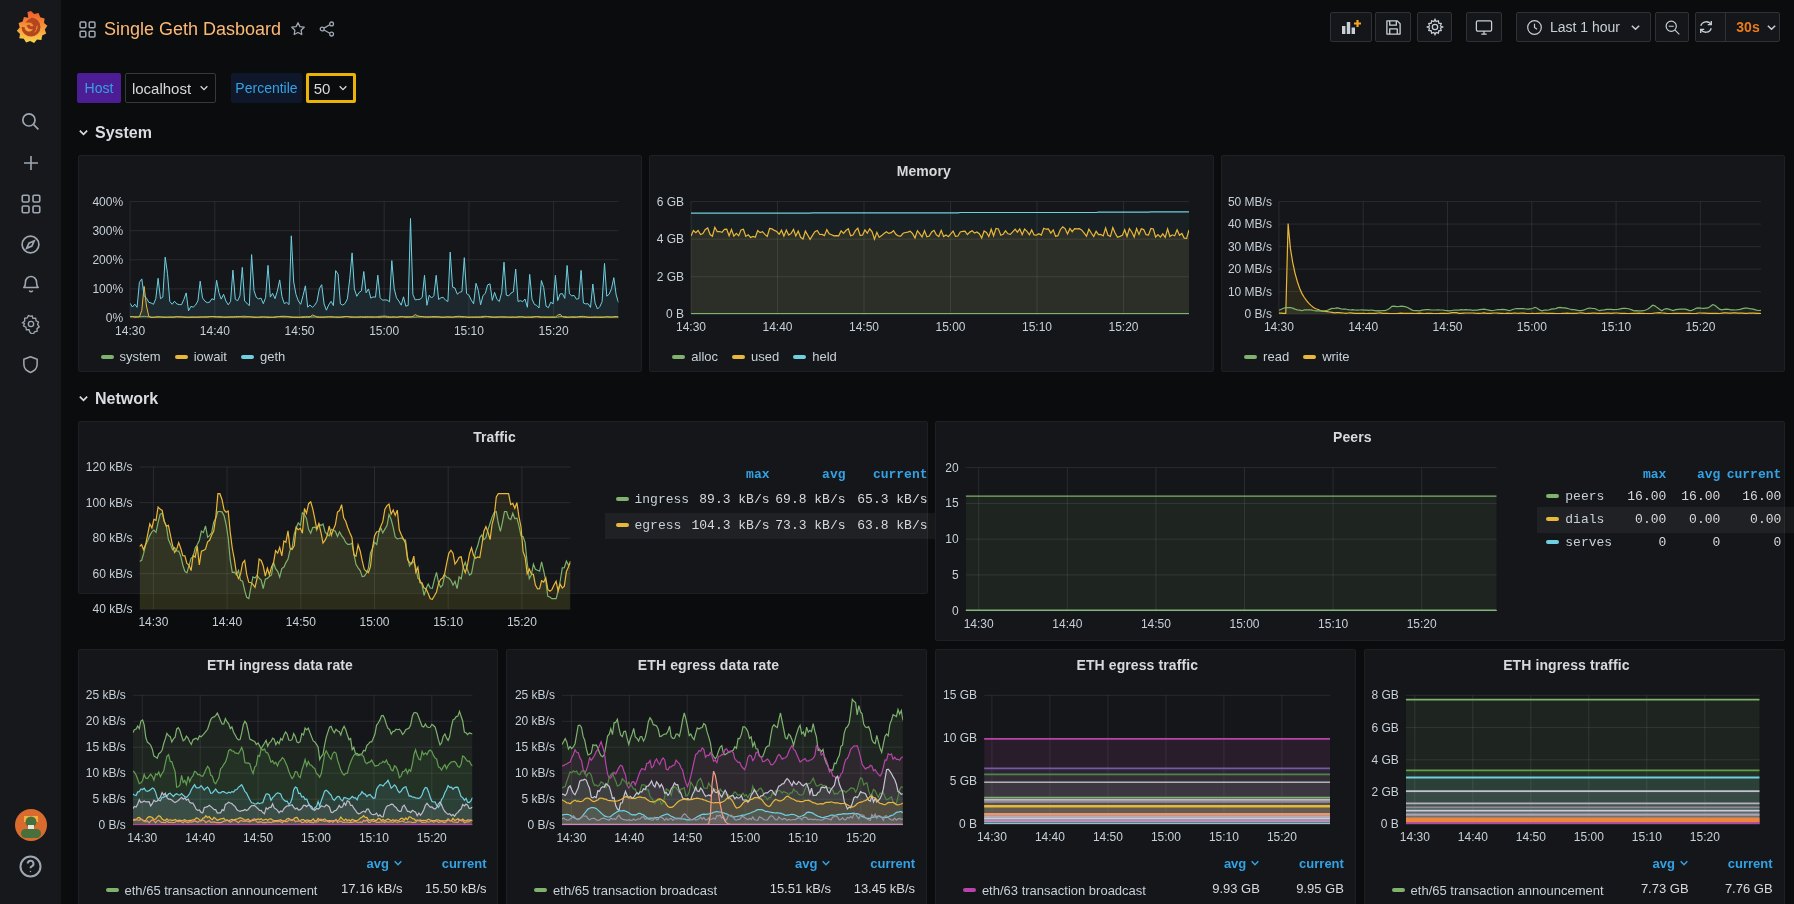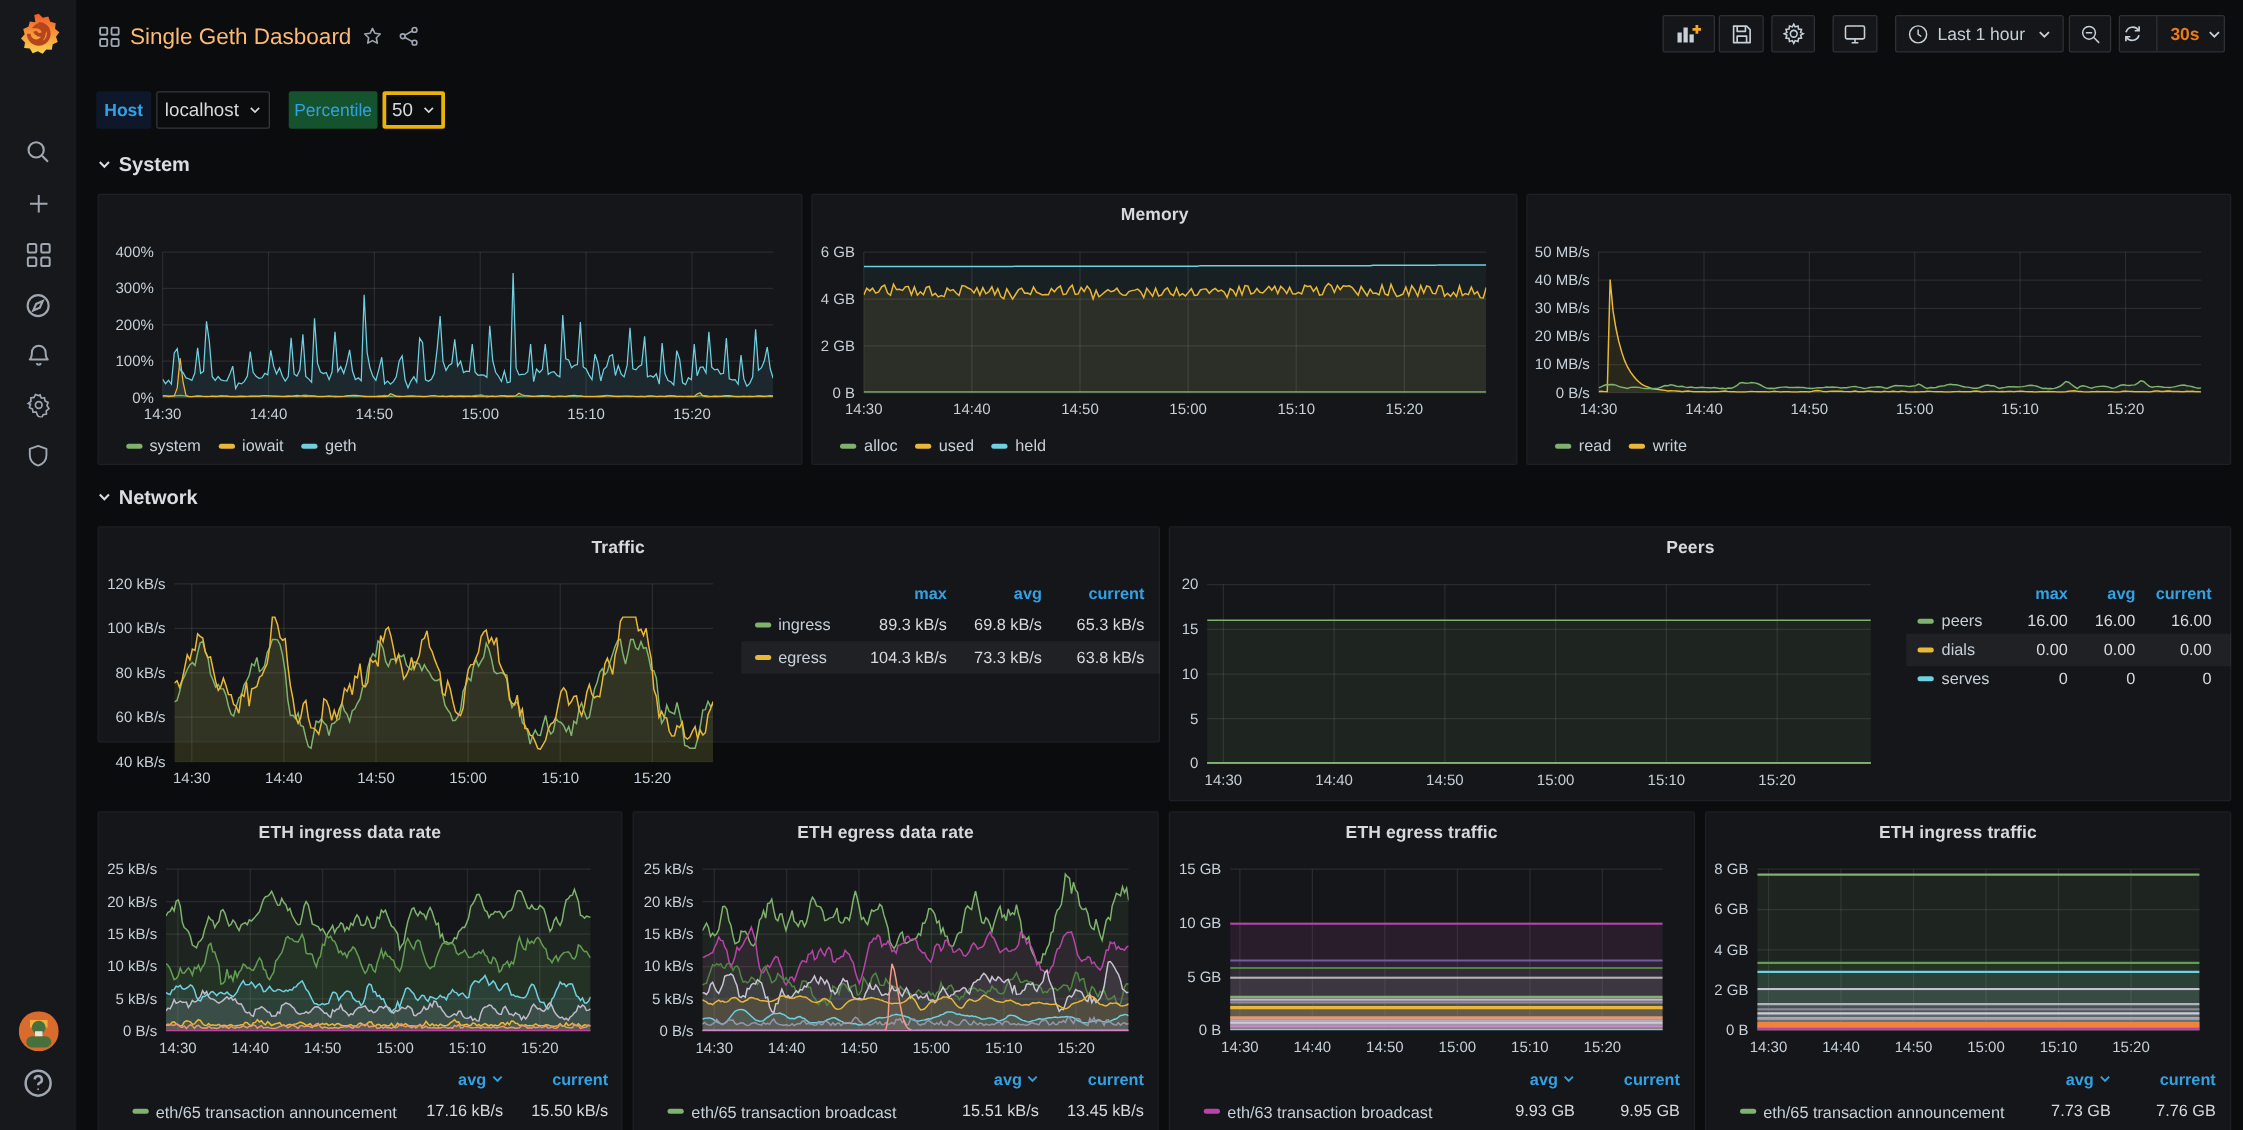--- a/index.html
+++ b/index.html
@@ -7,21 +7,21 @@
 .sicon { position:absolute; left:0; width:61px; text-align:center; }
 .panel { position:absolute; background:#141619; border:1px solid #1d2024; border-radius:2px; }
 .ptitle { position:absolute; top:7px; left:0; right:16px; text-align:center; font-size:14px; font-weight:700; color:#d8d9da; letter-spacing:0.1px; }
 .chart { position:absolute; left:0; top:0; }
 .tick { font-size:12px; fill:#c7d0d9; font-family:"Liberation Sans",sans-serif; }
 .sechead { position:absolute; color:#dcdde2; font-size:16px; font-weight:700; }
 .sechead svg { margin-right:6px; }
 .leg { position:absolute; font-size:13px; color:#c7d0d9; }
 .dash { display:inline-block; width:13px; height:4px; border-radius:2px; vertical-align:middle; margin-right:6px; position:relative; top:-1px; }
 .legitem { margin-right:14px; }
-.tbl { position:absolute; left:4px; top:0; width:100%; height:100%; font-size:13px; color:#c7d0d9; }
+.tbl { position:absolute; left:16px; top:0; width:100%; height:100%; font-size:13px; color:#c7d0d9;font-family:Liberation Mono, monospace; }
 .num { position:absolute; text-align:right; color:#d8d9da; }
 .hdr { position:absolute; text-align:right; color:#33a2e5; font-weight:700; font-size:13px; }
 .navbtn { position:absolute; top:12px; height:30px; background:#141619; border:1px solid #2c3235; border-radius:2px; display:flex; align-items:center; justify-content:center; color:#c7d0d9; }
 .pill { position:absolute; top:73px; height:30px; border-radius:2px; display:flex; align-items:center; justify-content:center; }
 </style></head><body>
 <div id="page">
 <div id="sidebar">
       <svg style="position:absolute;left:11px;top:8px" width="40" height="40" viewBox="0 0 40 40">
 <defs>
           <linearGradient id="glg" x1="0" y1="1" x2="0" y2="0">
@@ -135,25 +135,25 @@
       <svg width="16" height="16" viewBox="0 0 20 20" fill="none" stroke="#c7d0d9" stroke-width="1.7">
         <path d="M16.2 6.8A7 7 0 0 0 3.5 8.5M3.8 13.2A7 7 0 0 0 16.5 11.5"></path>
         <path d="M16.6 2.6v4.4h-4.4M3.4 17.4v-4.4h4.4" fill="none"></path>
       </svg>
       <div style="width:1px;height:28px;background:#2c3235;margin:0 10px 0 11px"></div>
       <span style="color:#eb7b18;font-weight:700;font-size:14px">30s</span>
       <svg style="margin-left:6px" width="11" height="11" viewBox="0 0 12 12" fill="none" stroke="#c7d0d9" stroke-width="1.6">
         <path d="M2 4l4 4 4-4"></path>
       </svg>
     </div>
-    <div class="pill" style="left:77px;width:44px;background:#0f172a;color:#33a2e5;font-size:14px;font-weight:700">Host</div>
+    <div class="pill" style="left:77px;width:44px;background:#4c1d95;color:#33a2e5;font-size:14px;font-weight:400">Host</div>
     <div class="pill" style="left:125px;width:91px;border:1px solid #35383d;color:#d8d9da;font-size:15px">localhost<svg style="margin-left:8px" width="10" height="10" viewBox="0 0 12 12" fill="none" stroke="#d8d9da" stroke-width="1.6">
         <path d="M2 4l4 4 4-4"></path>
       </svg></div>
-    <div class="pill" style="left:231px;width:71px;background:#14532d;color:#33a2e5;font-size:14px;font-weight:500">Percentile</div>
+    <div class="pill" style="left:231px;width:71px;background:#0f172a;color:#33a2e5;font-size:14px;font-weight:500">Percentile</div>
     <div class="pill" style="left:306px;width:50px;border:3px solid #eab308;color:#d8d9da;font-size:15px">50<svg style="margin-left:8px" width="10" height="10" viewBox="0 0 12 12" fill="none" stroke="#d8d9da" stroke-width="1.6">
         <path d="M2 4l4 4 4-4"></path>
       </svg></div>
     <div class="sechead" style="left:78px;top:124px"><svg width="11" height="11" viewBox="0 0 12 12" fill="none" stroke="#dcdde2" stroke-width="1.8">
         <path d="M2 4l4 4 4-4"></path>
       </svg>System</div>
     <div class="sechead" style="left:78px;top:390px"><svg width="11" height="11" viewBox="0 0 12 12" fill="none" stroke="#dcdde2" stroke-width="1.8">
         <path d="M2 4l4 4 4-4"></path>
       </svg>Network</div>
     <div class="panel" style="left:77.5px;top:155px;width:564px;height:217px">

